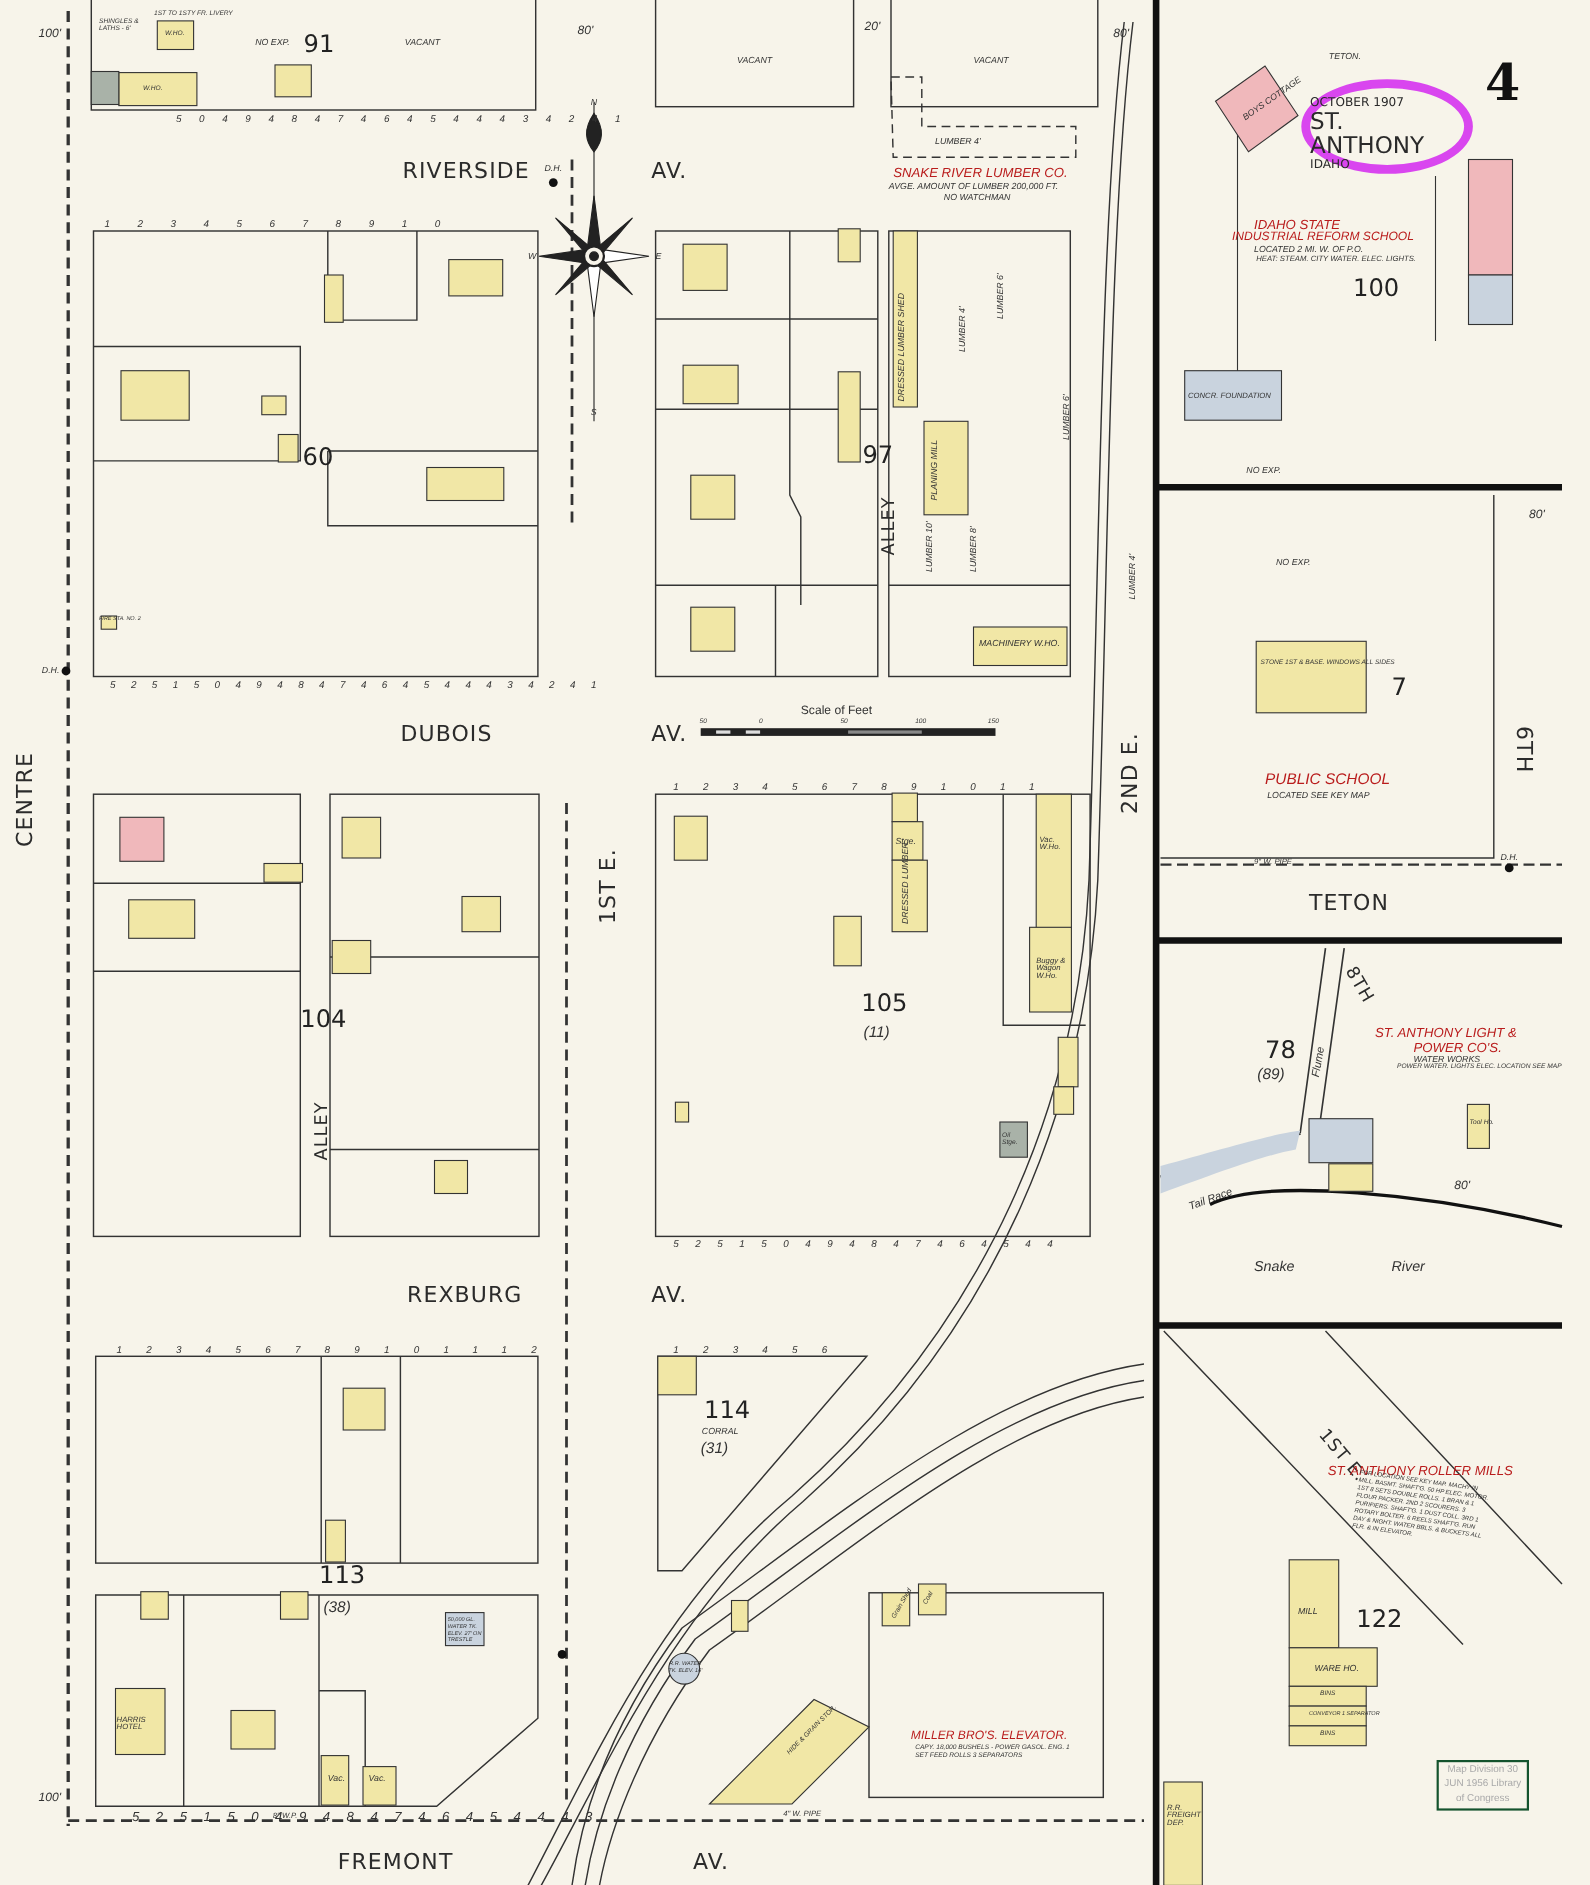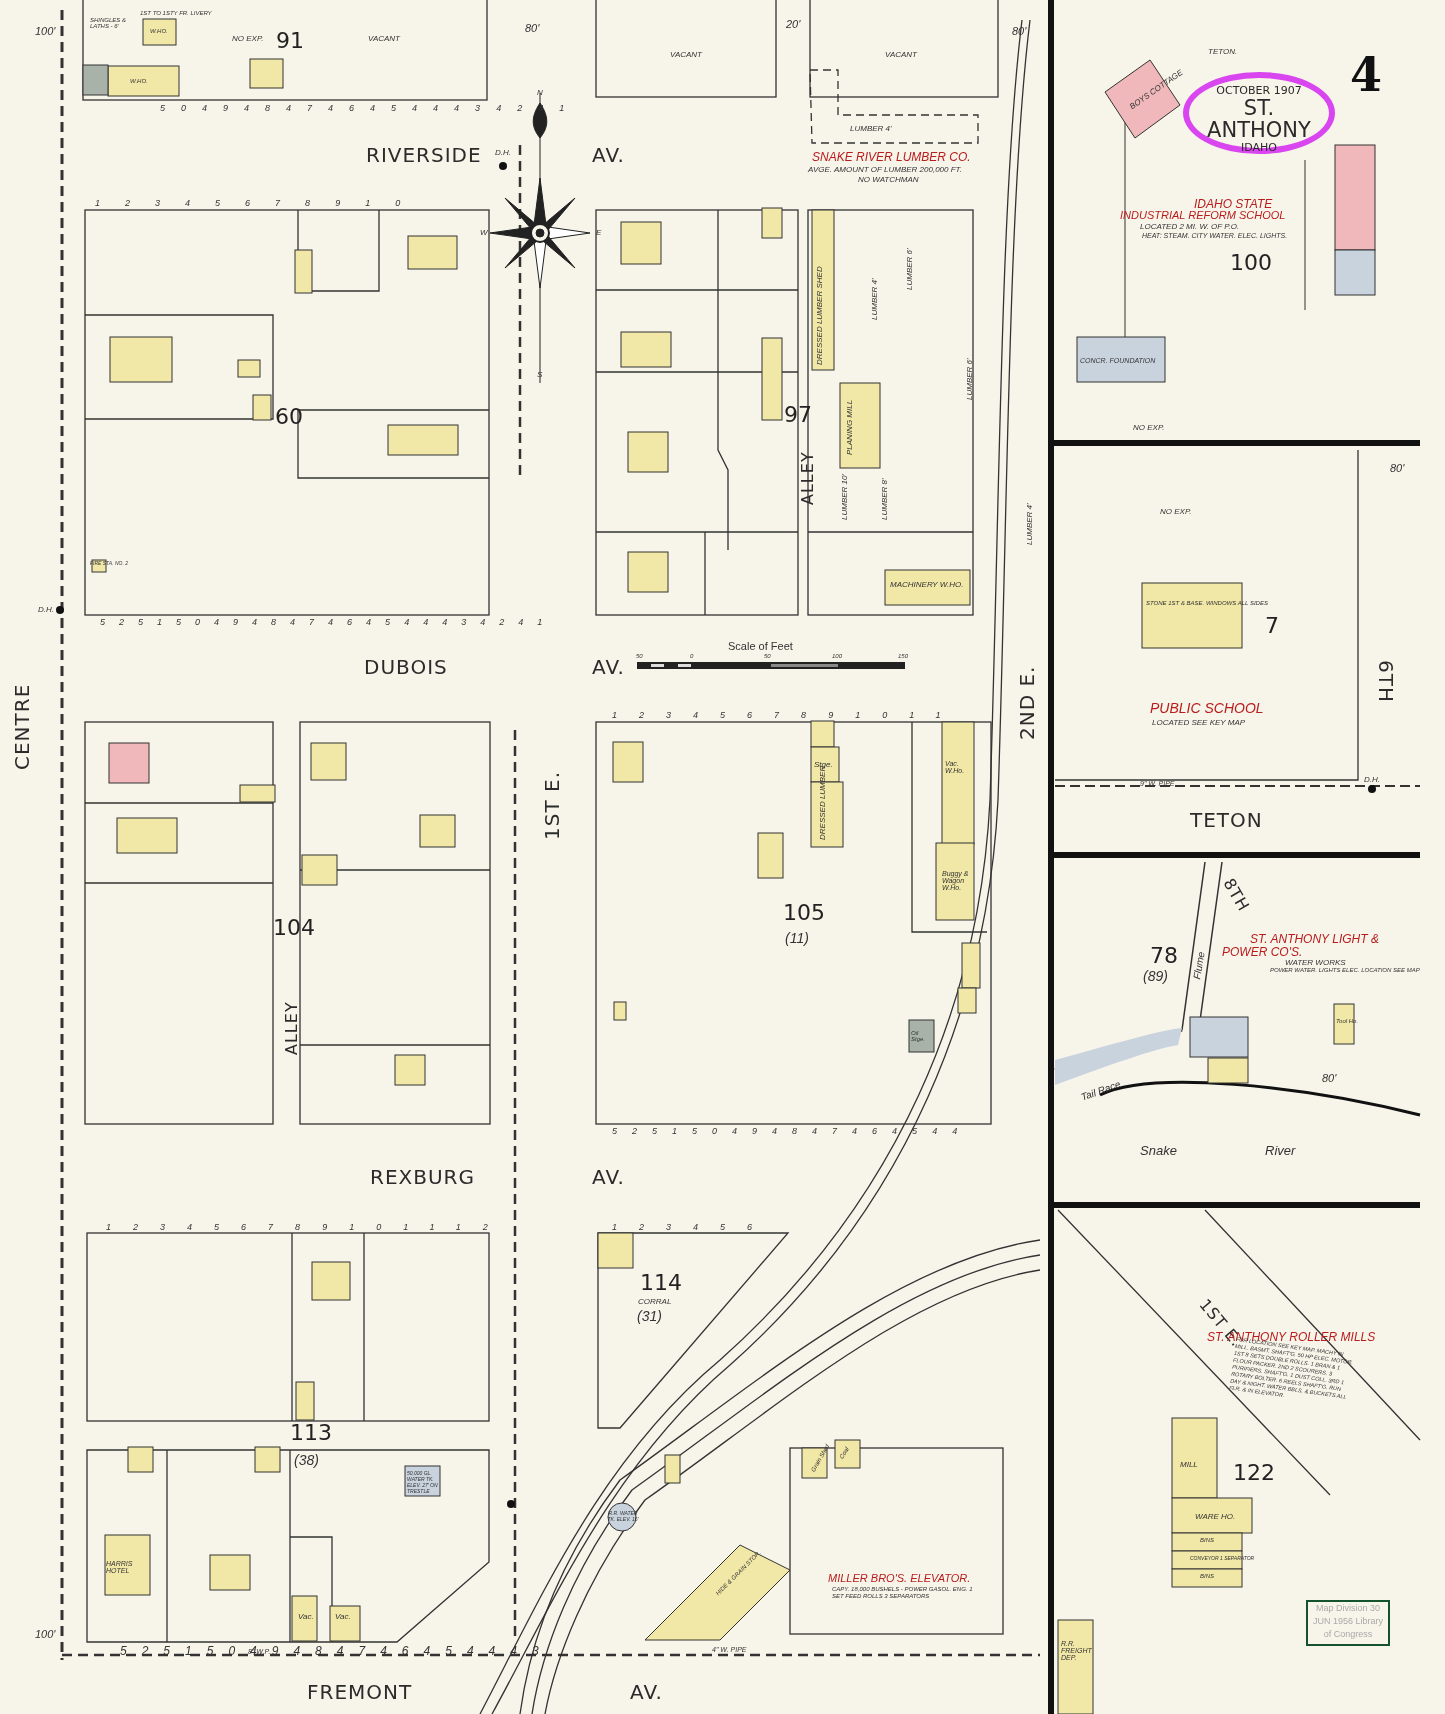--- a/index.html
+++ b/index.html
@@ -3,21 +3,21 @@
 <meta charset="utf-8">
 <style>
   html,body{margin:0;padding:0;}
   body{width:1445px;height:1714px;background:#f7f4ea;position:relative;overflow:hidden;font-family:"Liberation Sans",sans-serif;color:#2a2a2a;}
   .map{position:absolute;left:0;top:0;width:1445px;height:1714px;}
   .lbl{position:absolute;white-space:nowrap;}
   .street{font-family:"DejaVu Sans",sans-serif;font-size:20px;letter-spacing:1px;color:#2b2b2b;}
   .blocknum{font-family:"DejaVu Sans",sans-serif;font-size:22px;color:#222;}
   .small{font-family:"Liberation Sans",sans-serif;font-style:italic;font-size:10px;color:#333;}
   .tiny{font-family:"Liberation Sans",sans-serif;font-style:italic;font-size:8px;color:#333;}
-  .title-oval{position:absolute;left:1183px;top:72px;width:140px;height:70px;border:6px solid #d946ef;border-radius:50%;text-align:center;}
+  .title-oval{position:absolute;left:1183px;top:72px;width:140px;height:70px;border:8px solid #d946ef;border-radius:50%;}
   .title-oval .d{font-family:"DejaVu Sans",sans-serif;font-size:11px;margin-top:6px;}
   .title-oval .c{font-family:"DejaVu Sans",sans-serif;font-size:21px;line-height:22px;}
   .title-oval .s{font-family:"DejaVu Sans",sans-serif;font-size:11px;}
   .sheet{position:absolute;left:1350px;top:48px;font-family:"DejaVu Serif",serif;font-weight:bold;font-size:46px;color:#111;}
   .bigname{font-family:"Liberation Sans",sans-serif;font-style:italic;font-size:12px;color:#b91c1c;}
   .stamp{position:absolute;left:1306px;top:1600px;width:80px;height:42px;border:2px solid #14532d;color:#aaa;font-size:9px;text-align:center;line-height:13px;}
 </style>
 </head>
 <body>
 
@@ -234,31 +234,31 @@
 <div class="lbl blocknum" style="left:640px;top:1270px">114</div>
 <div class="lbl tiny" style="left:638px;top:1297px">CORRAL</div>
 <div class="lbl small" style="left:637px;top:1308px;font-size:14px">(31)</div>
 <div class="lbl blocknum" style="left:1150px;top:943px">78</div>
 <div class="lbl small" style="left:1143px;top:968px;font-size:14px">(89)</div>
 <div class="lbl blocknum" style="left:1233px;top:1460px">122</div>
 
 <div class="lbl bigname" style="left:812px;top:150px">SNAKE RIVER LUMBER CO.</div>
 <div class="lbl tiny" style="left:808px;top:165px">AVGE. AMOUNT OF LUMBER 200,000 FT.</div>
 <div class="lbl tiny" style="left:858px;top:175px">NO WATCHMAN</div>
-<div class="lbl bigname" style="left:1194px;top:197px">IDAHO STATE</div>
+<div class="lbl bigname" style="left:1140px;top:197px">IDAHO STATE</div>
 <div class="lbl bigname" style="left:1120px;top:209px;font-size:11px">INDUSTRIAL REFORM SCHOOL</div>
 <div class="lbl tiny" style="left:1140px;top:222px">LOCATED 2 MI. W. OF P.O.</div>
 <div class="lbl tiny" style="left:1142px;top:232px;font-size:7px">HEAT: STEAM. CITY WATER. ELEC. LIGHTS.</div>
 <div class="lbl tiny" style="left:1125px;top:85px;transform:rotate(-35deg)">BOYS COTTAGE</div>
 <div class="lbl tiny" style="left:1080px;top:357px;font-size:7px">CONCR. FOUNDATION</div>
 <div class="lbl bigname" style="left:1150px;top:700px;font-size:14px">PUBLIC SCHOOL</div>
 <div class="lbl tiny" style="left:1152px;top:718px">LOCATED SEE KEY MAP</div>
 <div class="lbl tiny" style="left:1146px;top:600px;font-size:6px">STONE 1ST &amp; BASE. WINDOWS ALL SIDES</div>
 <div class="lbl bigname" style="left:1250px;top:932px">ST. ANTHONY LIGHT &amp;</div>
-<div class="lbl bigname" style="left:1222px;top:945px">POWER CO'S.</div>
+<div class="lbl bigname" style="left:1285px;top:945px">POWER CO'S.</div>
 <div class="lbl tiny" style="left:1285px;top:958px">WATER WORKS</div>
 <div class="lbl tiny" style="left:1270px;top:967px;font-size:6px">POWER WATER. LIGHTS ELEC. LOCATION SEE MAP</div>
 <div class="lbl tiny" style="left:1336px;top:1018px;font-size:6px">Tool Ho.</div>
 <div class="lbl small" style="left:1185px;top:960px;transform:rotate(-80deg)">Flume</div>
 <div class="lbl small" style="left:1080px;top:1085px;transform:rotate(-20deg)">Tail Race</div>
 <div class="lbl small" style="left:1140px;top:1143px;font-size:13px">Snake</div>
 <div class="lbl small" style="left:1265px;top:1143px;font-size:13px">River</div>
 <div class="lbl bigname" style="left:1207px;top:1330px">ST. ANTHONY ROLLER MILLS</div>
 <div class="lbl tiny" style="left:1232px;top:1344px;width:120px;white-space:normal;font-size:5.5px;line-height:7px;transform:rotate(8deg)">FOR LOCATION SEE KEY MAP. MACHY IN MILL. BASMT. SHAFT'G. 50 HP ELEC. MOTOR. 1ST 8 SETS DOUBLE ROLLS. 1 BRAN &amp; 1 FLOUR PACKER. 2ND 2 SCOURERS. 3 PURIFIERS. SHAFT'G. 1 DUST COLL. 3RD 1 ROTARY BOLTER. 6 REELS SHAFT'G. RUN DAY &amp; NIGHT. WATER BBLS. &amp; BUCKETS ALL FLR. &amp; IN ELEVATOR.</div>
 <div class="lbl tiny" style="left:1180px;top:1460px">MILL</div>

